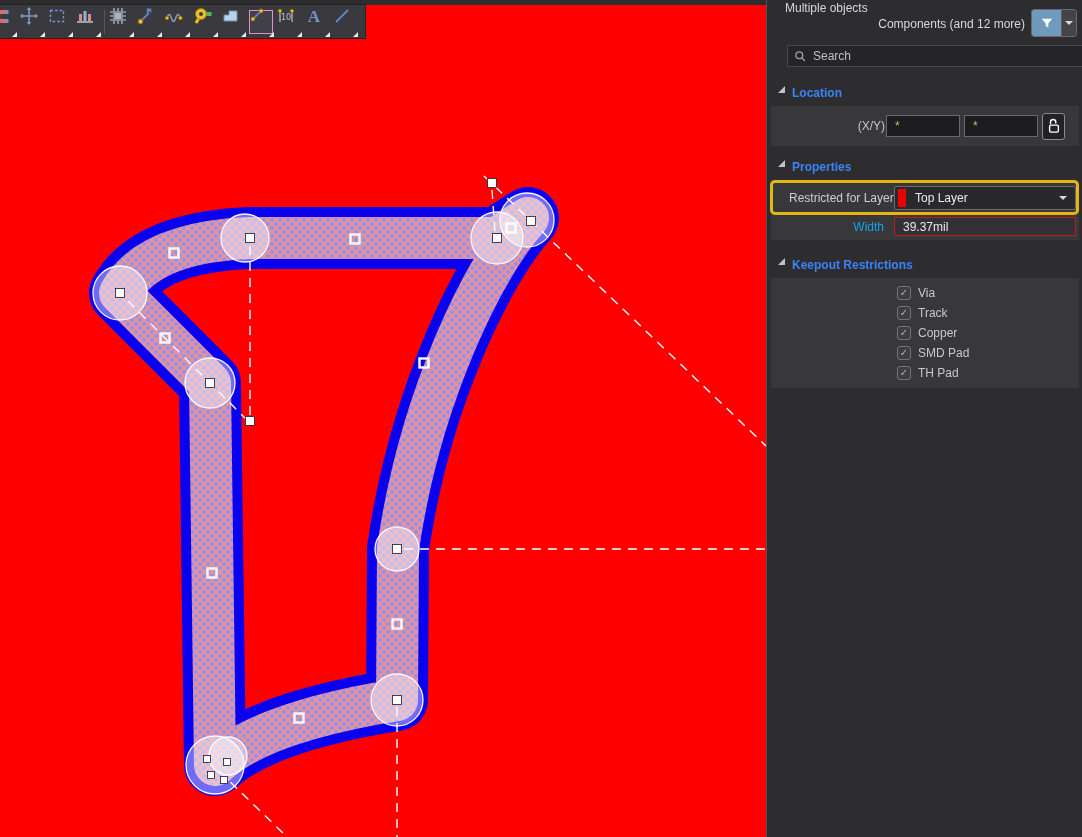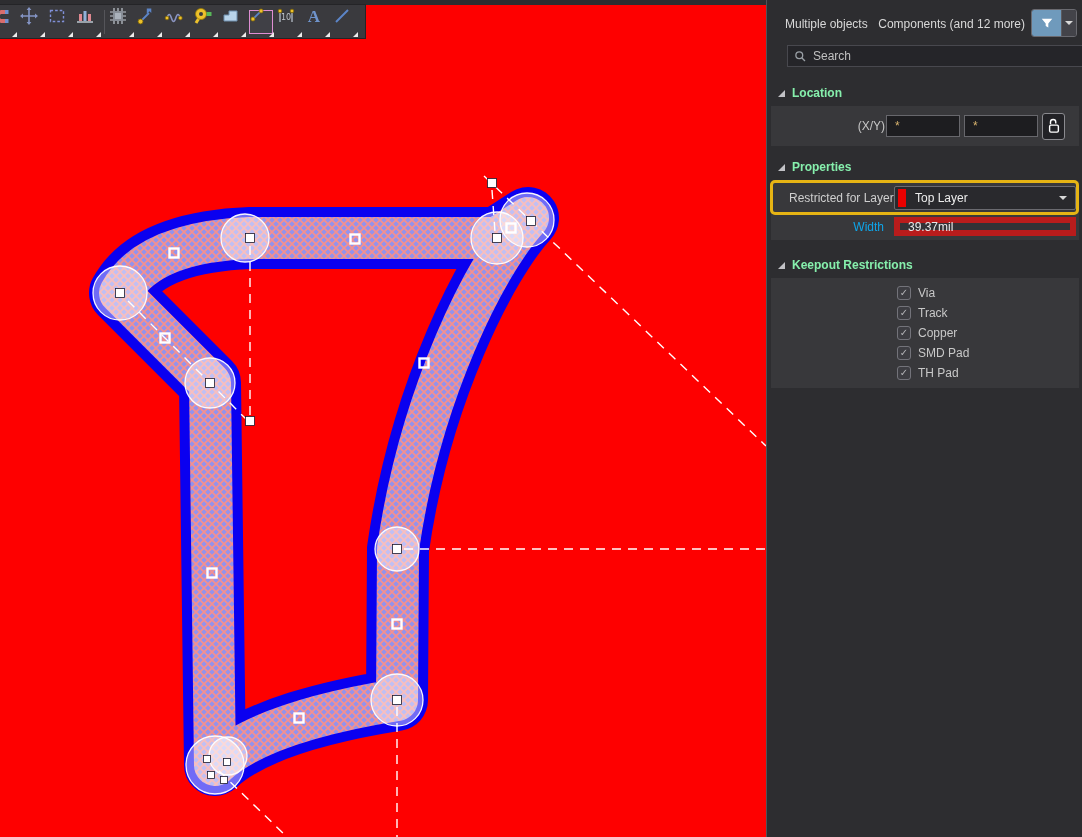--- a/index.html
+++ b/index.html
@@ -24,57 +24,57 @@
          border-left:5px solid transparent; border-bottom:5px solid #ececec; }
   .tsep { width:1px; height:24px; background:#55555a; margin:0 2px; }
   .selbox { border:1px solid #df8ed3; background:#404046; padding:0px;
             display:flex; align-items:center; justify-content:center; width:24px; height:24px; }
 
   
   .panel { position:absolute; left:766px; top:0; width:316px; height:837px;
            background:#2d2d30; border-left:1px solid #525257; font-size:12px; color:#c8c8c8; }
   .p-abs { position:absolute; }
 
-  .hdr-left  { left:18px; top:17px; color:#d8d8d8; }
+  .hdr-left  { left:18px; top:1px; color:#d8d8d8; }
   .hdr-right { right:57px; top:17px; color:#d8d8d8; }
   .filter-btn { left:264px; top:9px; width:46px; height:28px; display:flex;
                 border:1px solid #6a6a70; border-radius:3px; overflow:hidden; }
   .filter-main { width:29px; height:100%; background:#6f9abc; display:flex;
                  align-items:center; justify-content:center; }
   .filter-arrow { width:15px; height:100%; background:#434349; border-left:1px solid #5a5a60;
                   display:flex; align-items:center; justify-content:center; }
   .arrow-down { width:0; height:0; border-left:4px solid transparent;
                 border-right:4px solid transparent; border-top:4px solid #d8d8d8; }
 
   .searchbox { left:11px; top:45px; width:296px; height:22px; background:#252529;
                border:1px solid #48484e; display:flex; align-items:center;margin-left:9px; }
   .searchbox input { flex:1; background:transparent; border:none; outline:none;
                      color:#cfcfcf; font-size:12px; font-family:inherit; }
   .searchbox input::placeholder { color:#c0c0c0; opacity:1; }
 
-  .sec-hdr { display:flex; align-items:center; gap:7px; color:#86efac; font-weight:bold; }
+  .sec-hdr { display:flex; align-items:flex-start; gap:7px; color:#3b82f6; font-weight:bold; }
   .sec-tri { width:0; height:0; border-left:7px solid transparent; border-bottom:7px solid #c2c2c6; }
 
   .sec-body { background:#38383b; }
 
   .xy-label { width:115px; text-align:right; padding-right:1px; color:#c6c6c6; }
   .loc-input { width:74px; height:22px; background:#1d1d20; border:1px solid #67676c;
                color:#d9b46e; font-size:12px; font-family:inherit; padding-left:8px; outline:none; }
   .lock-btn { width:23px; height:27px; background:#222226; border:1px solid #8a8a8f;
               border-radius:3px; display:flex; align-items:center; justify-content:center; }
 
   .hl-box { left:3px; top:180px; width:309px; height:35px; border:3px solid #e6b414;
             border-radius:5px; z-index:6; pointer-events:none; }
 
   .layer-select { left:123px; top:5px; width:182px; height:24px; background:#29292d;
                   border:1px solid #6a6a70; border-radius:2px; display:flex; align-items:center; }
   .layer-swatch { width:8px; height:18px; background:#ea0000; margin:0 9px 0 3px; }
   .layer-text { color:#ececec; flex:1; }
   .wfield { left:123px; top:2px; width:182px; height:19px; background:#323236;
-            border:6px solid #b91c1c; color:#e8e8e8; display:flex; align-items:center;
+            border:1px solid #b91c1c; color:#e8e8e8; display:flex; align-items:center;
             padding-left:8px; }
   .wlabel { width:113px; text-align:right; position:absolute; left:0; top:5px; color:#0ea5e9; }
   .rlabel { position:absolute; left:18px; top:10px; color:#cfcfcf; }
 
   .chk-row { position:absolute; left:126px; display:flex; align-items:flex-start; gap:7px; height:15px; }
   .chk { width:14px; height:14px; background:#3d3d42; border:1px solid #73737a;
          border-radius:3px; display:flex; align-items:center; justify-content:center; }
   .chk::after { content:"✓"; color:#b4b4b8; font-size:10px; line-height:10px; }
 </style>
 </head>

